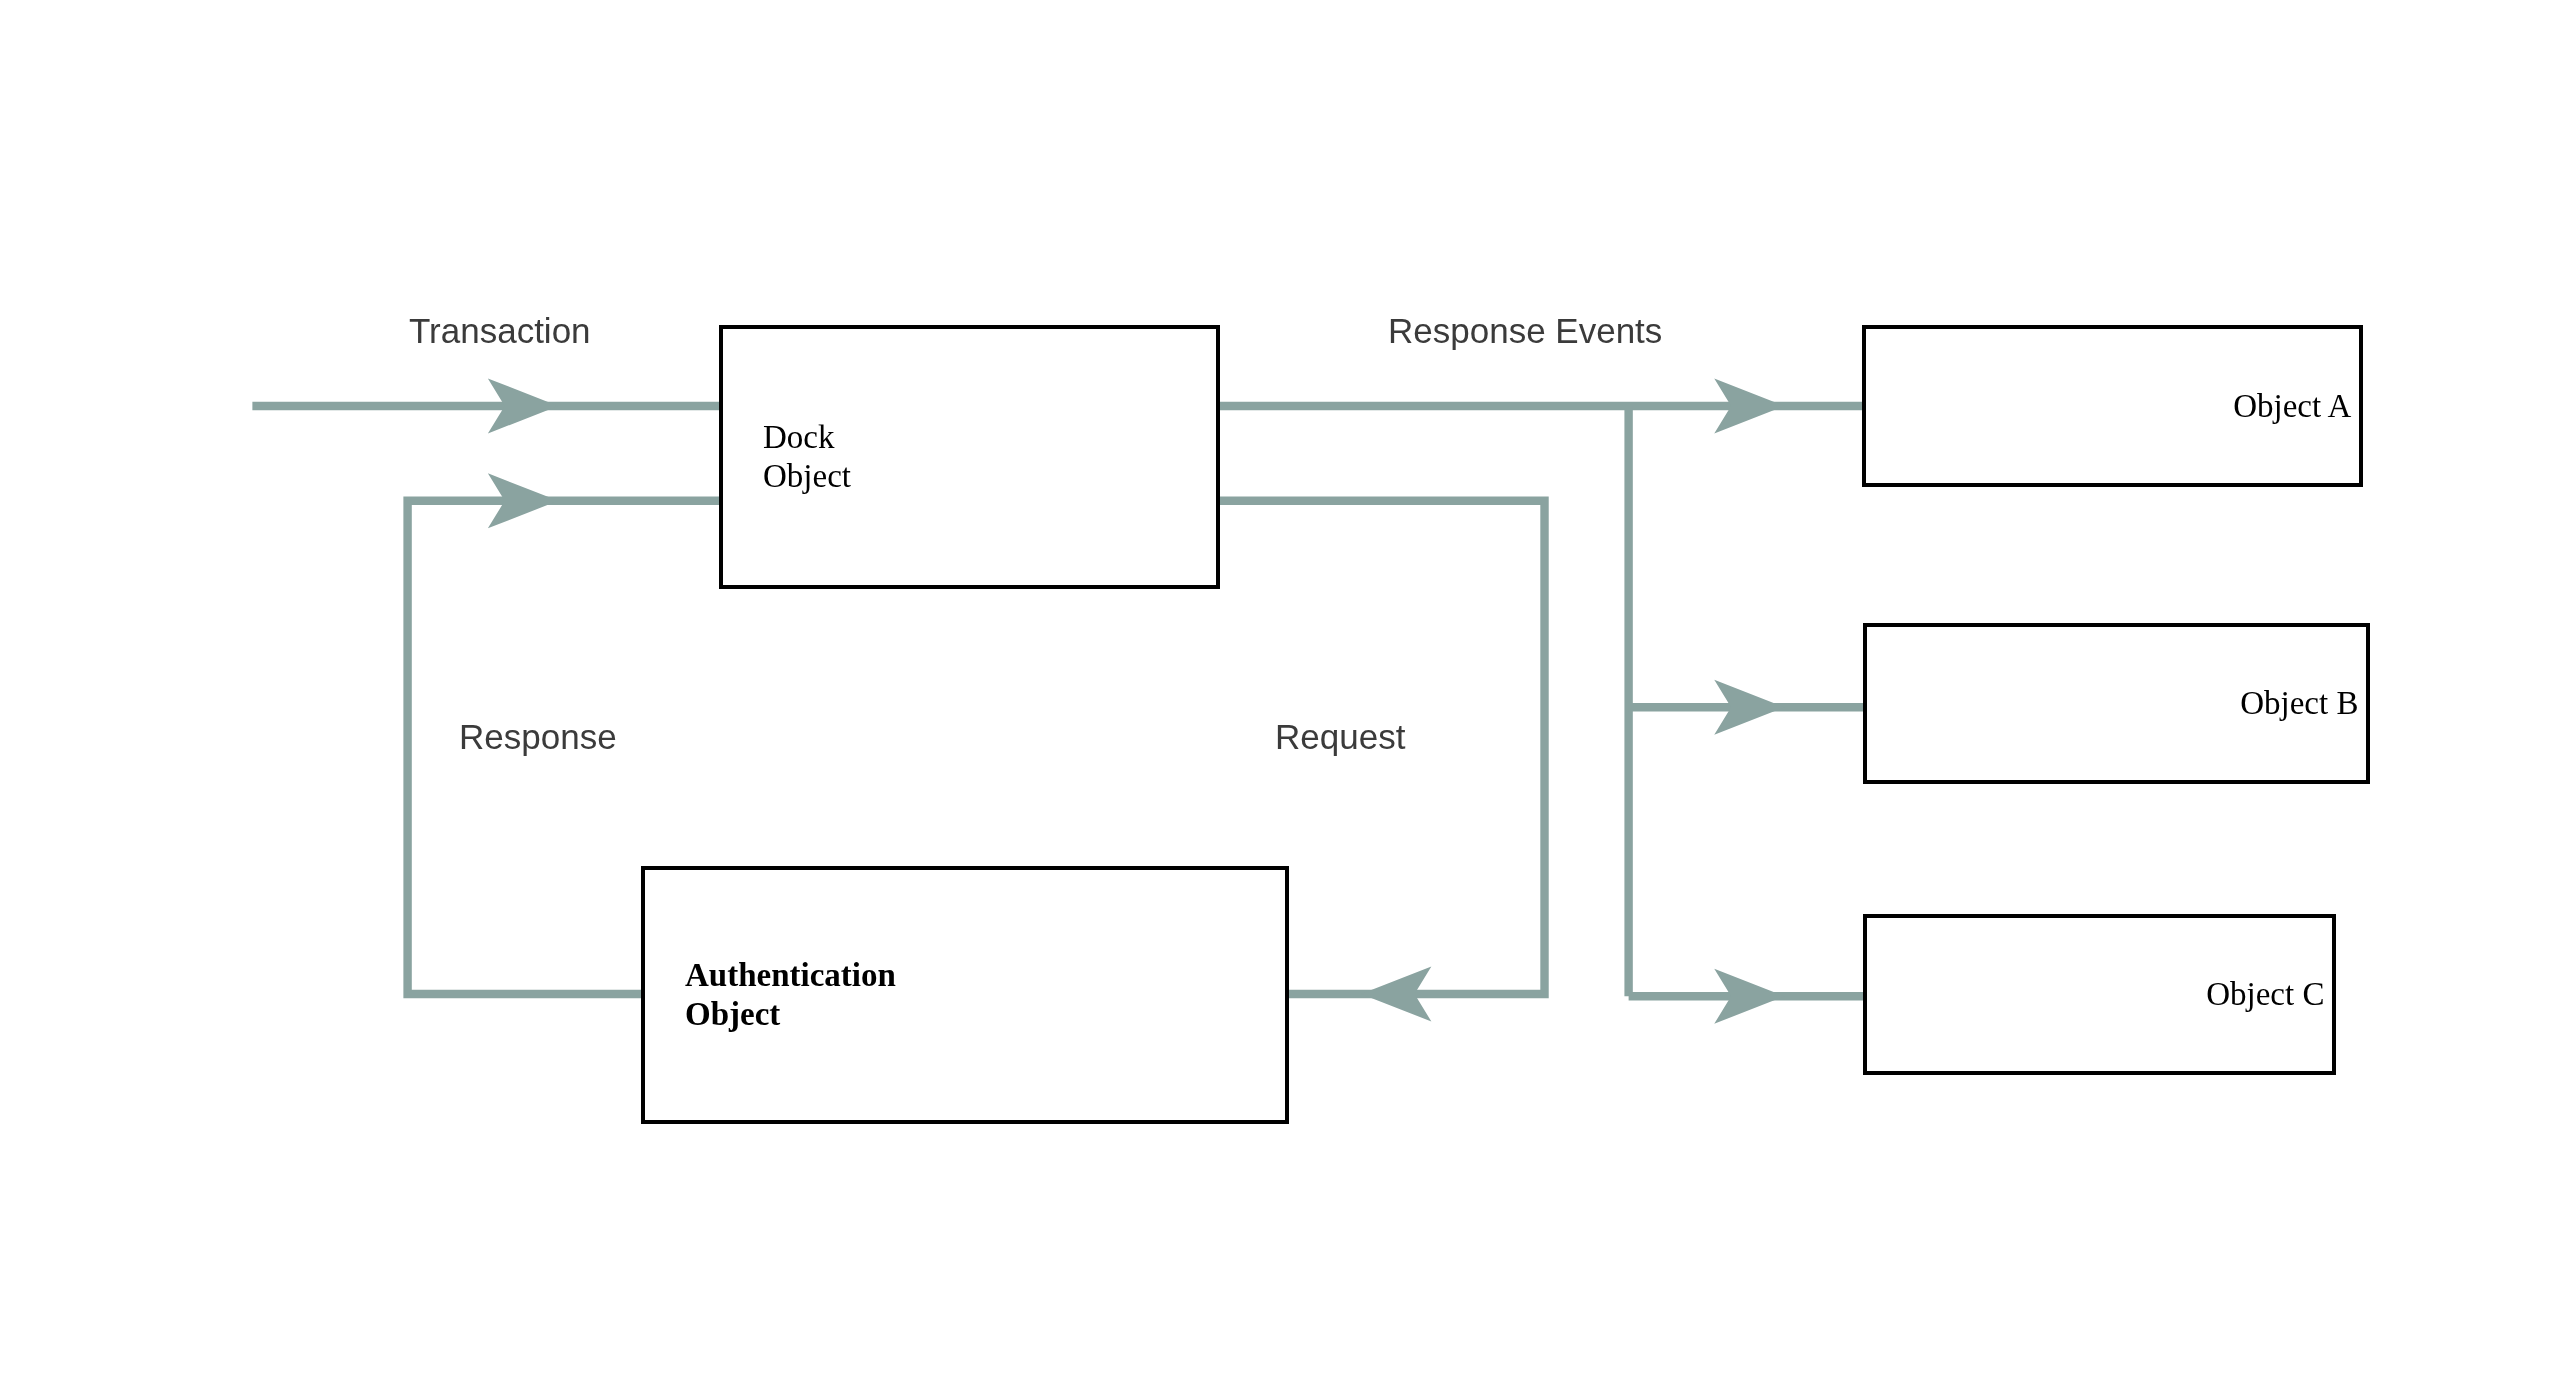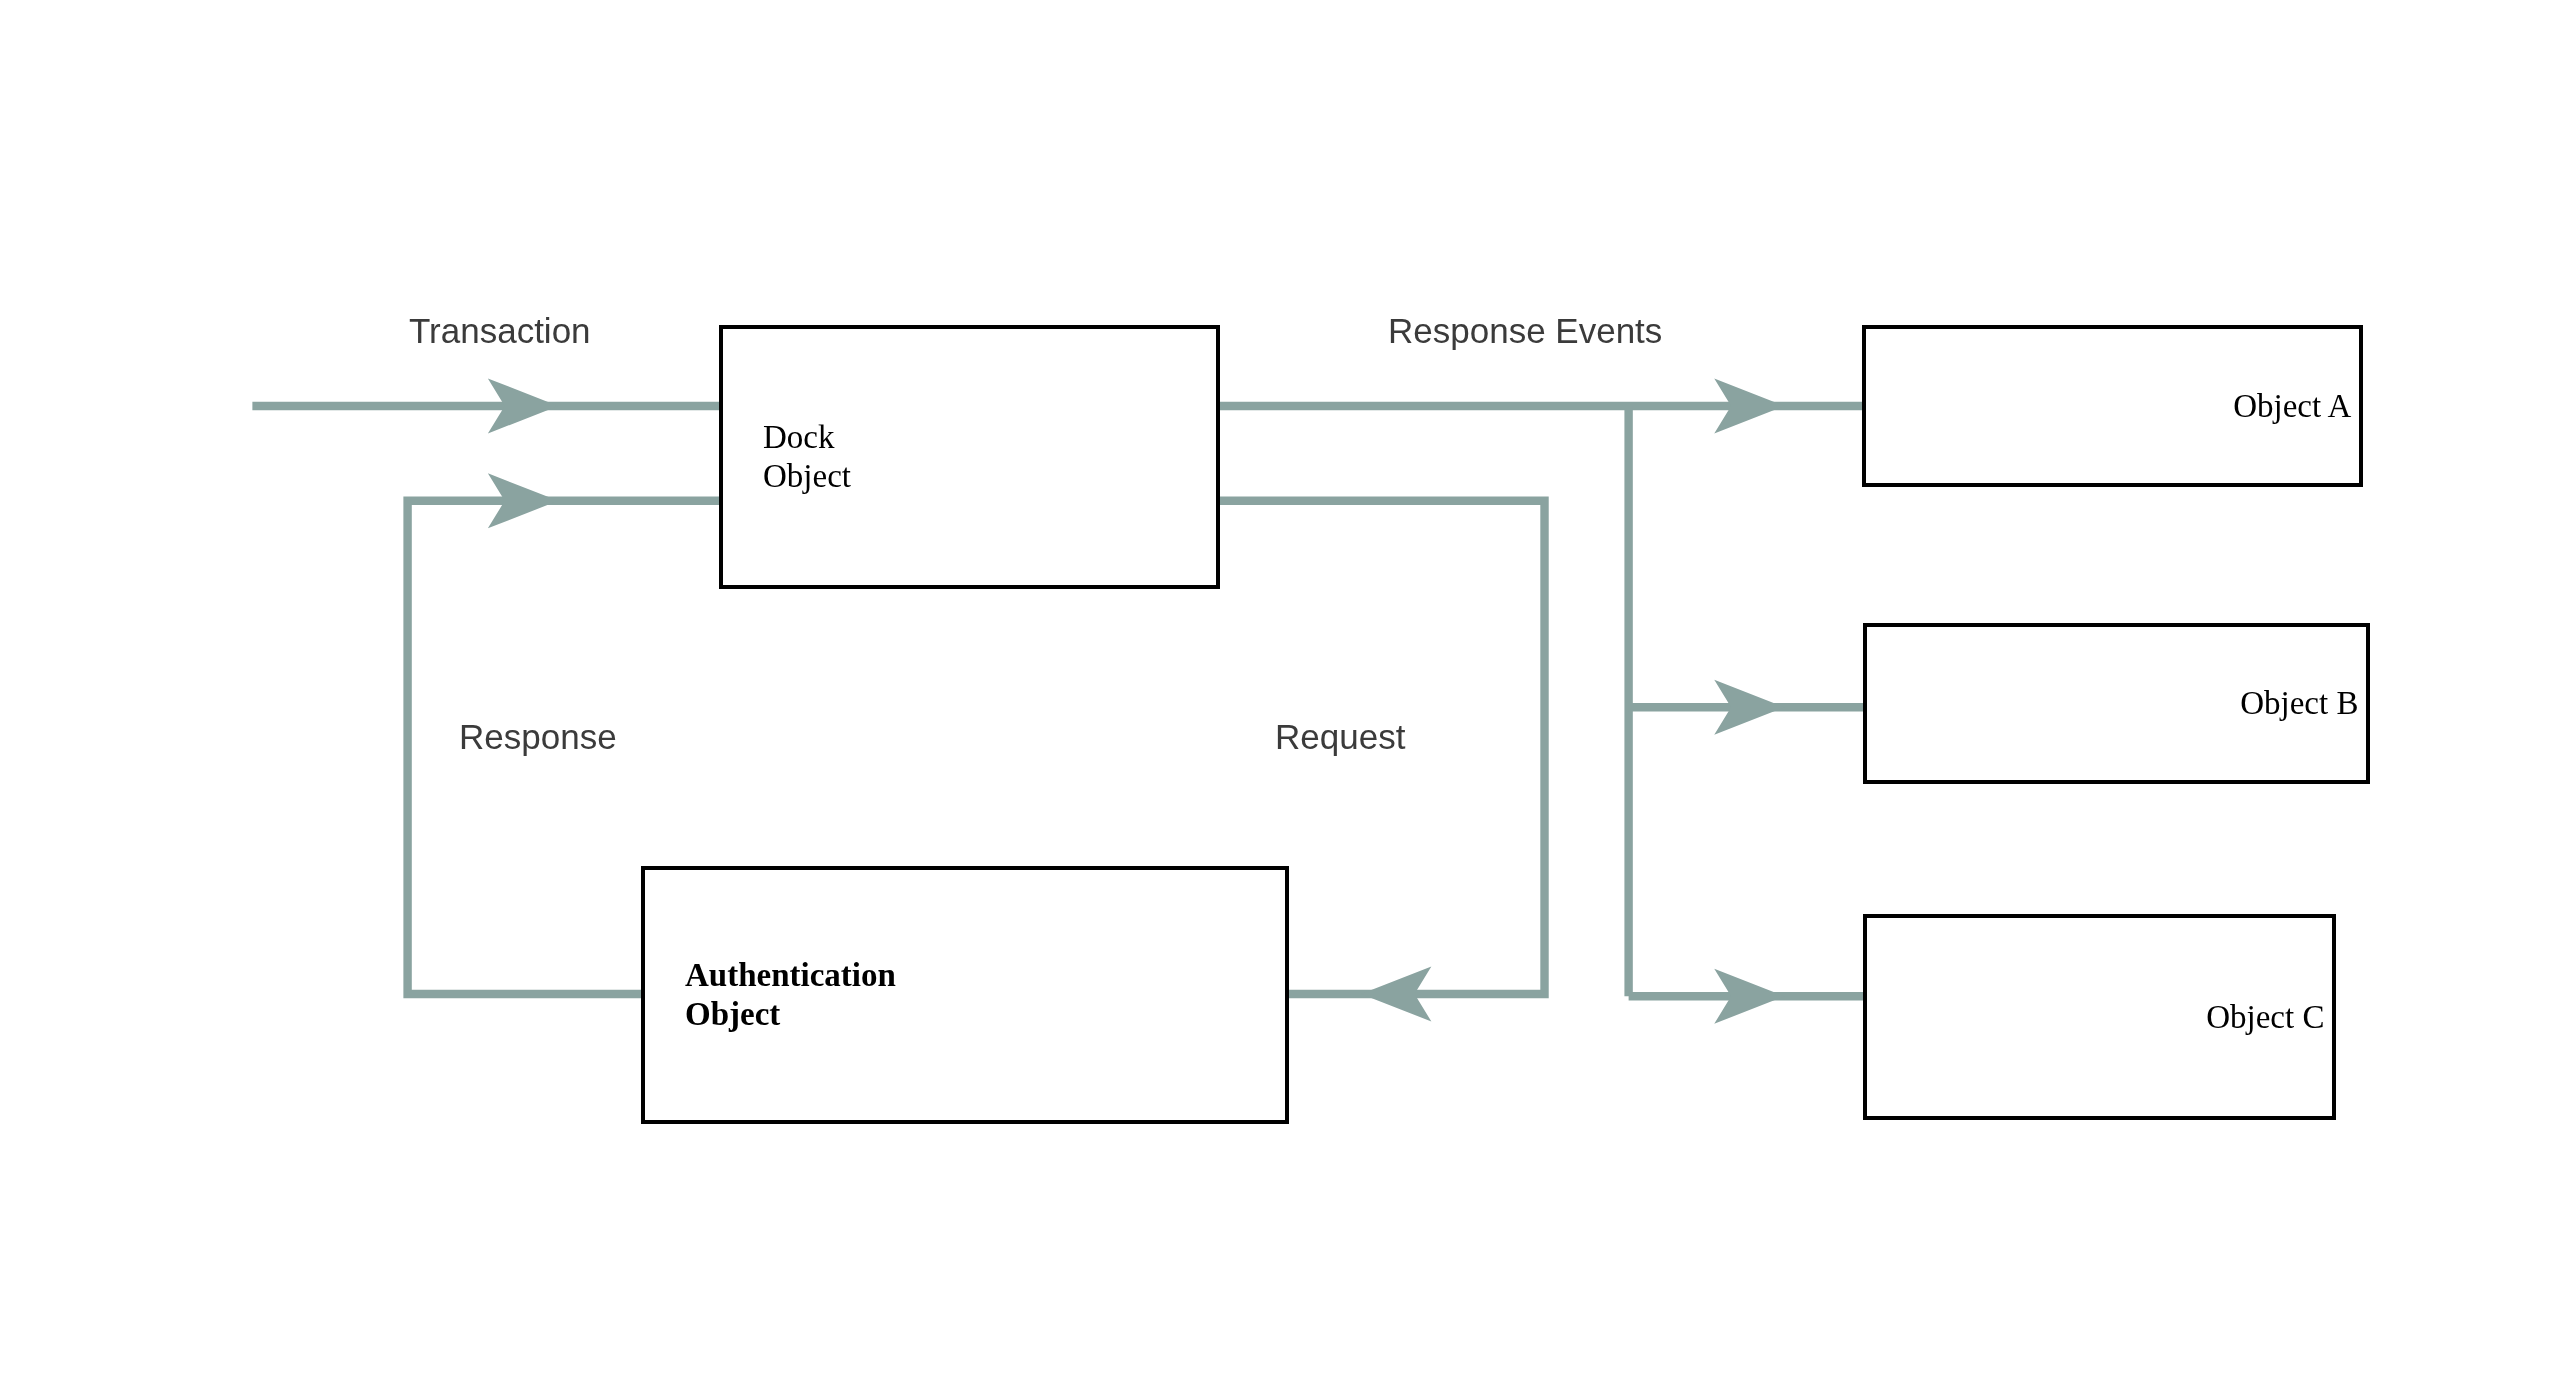--- a/index.html
+++ b/index.html
@@ -112,21 +112,21 @@
   </div>
 
   <div class="node center-text" style="left:1862px; top:325px; width:501px; height:162px;">
     <div class="node-text">Object A</div>
   </div>
 
   <div class="node center-text" style="left:1863px; top:623px; width:507px; height:161px;">
     <div class="node-text">Object B</div>
   </div>
 
-  <div class="node center-text" style="left:1863px; top:914px; width:473px; height:206px;">
+  <div class="node center-text" style="left:1863px; top:914px; width:473px; height:161px;">
     <div class="node-text">Object C</div>
   </div>
 
   <div class="edge-label" style="left:409px; top:313px;">Transaction</div>
 
   <div class="edge-label" style="left:1388px; top:313px;">Response Events</div>
 
   <div class="edge-label" style="left:459px; top:719px;">Response</div>
 
   <div class="edge-label" style="left:1275px; top:719px;">Request</div>

